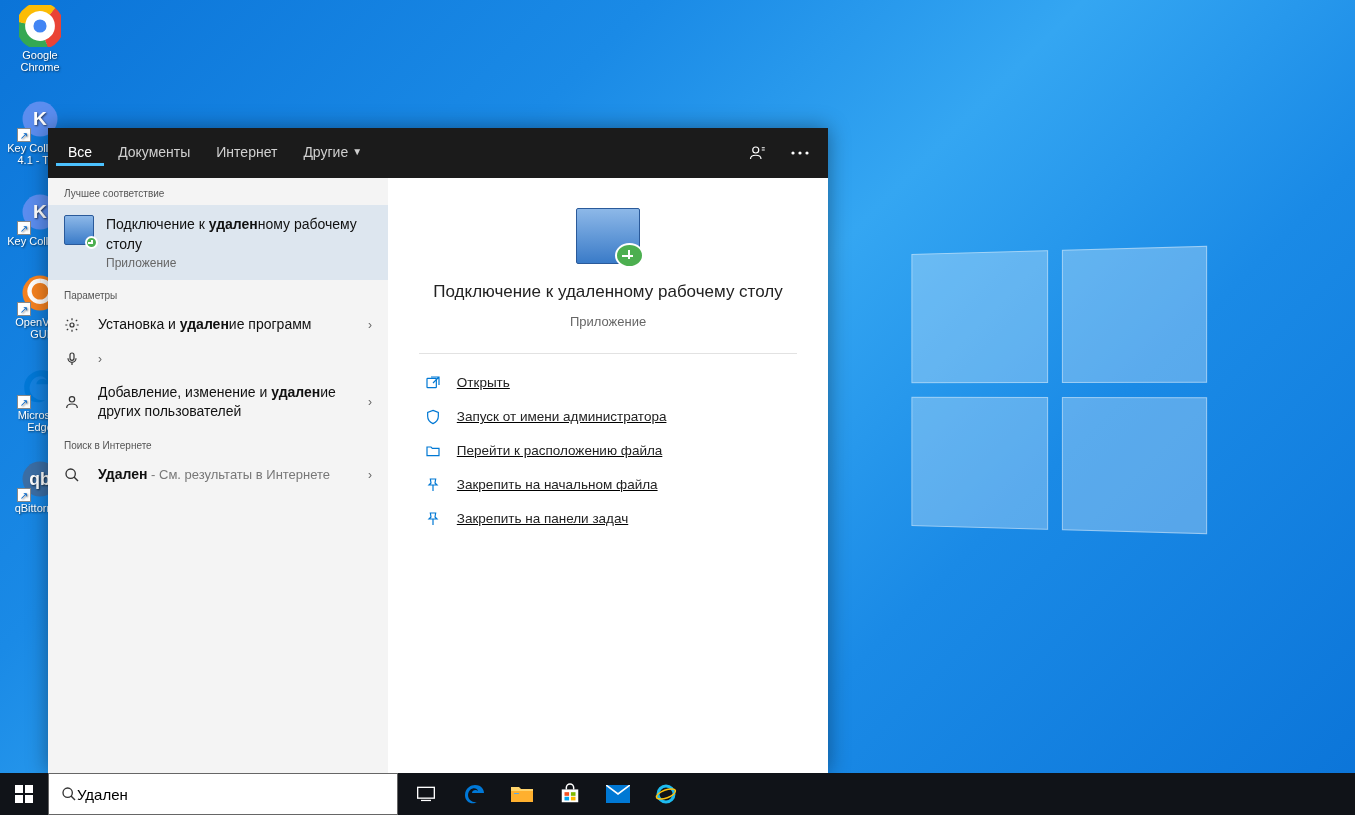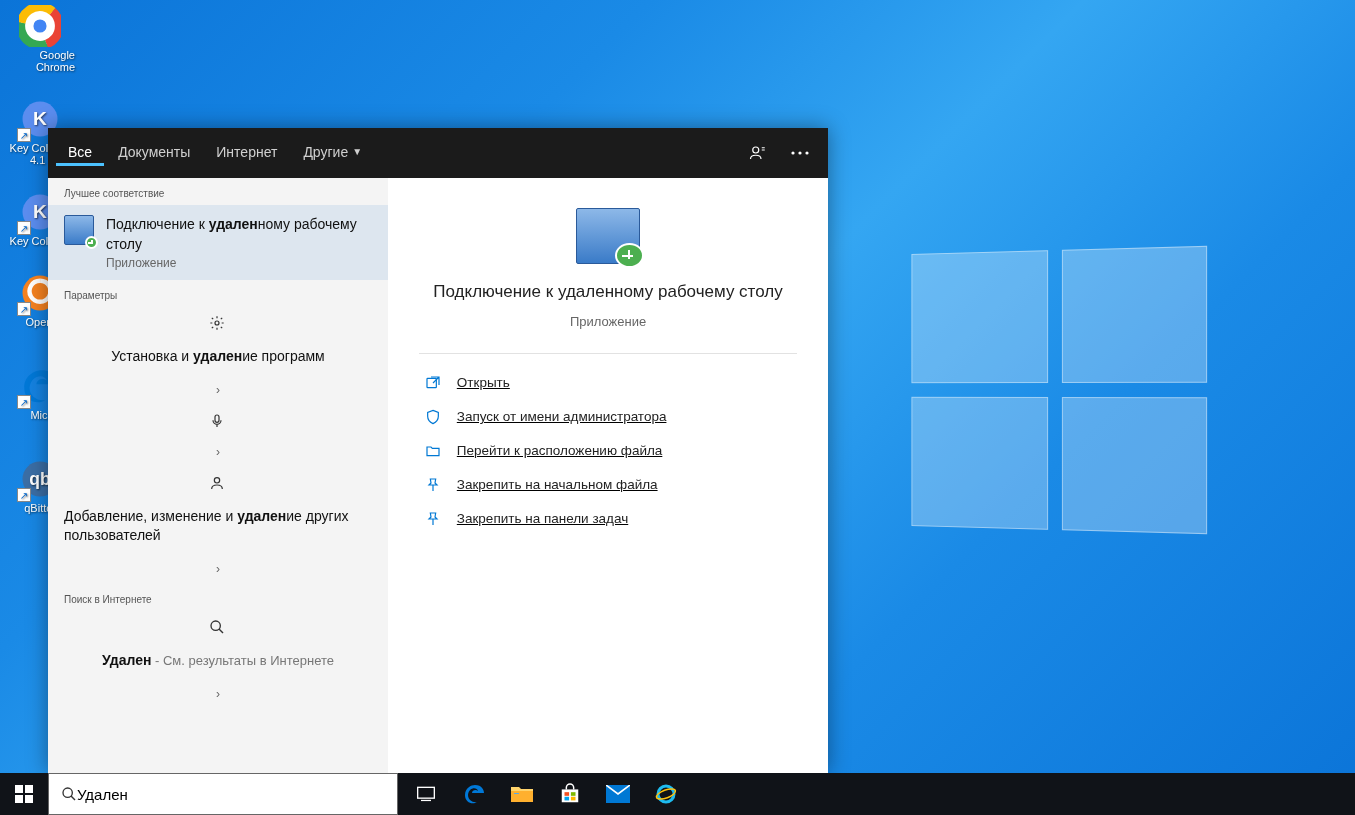--- a/index.html
+++ b/index.html
@@ -34,21 +34,21 @@
 .desktop-icons {
   position: absolute;
   top: 5px;
   left: 5px;
   display: flex;
   flex-direction: column;
   gap: 25px;
 }
 .desktop-icon {
   width: 70px;
-  text-align: right;
+  text-align: center;
   color: white;
   font-size: 11px;
   text-shadow: 1px 1px 2px rgba(0,0,0,0.6);
   cursor: pointer;
 }
 .desktop-icon .ic-box {
   width: 42px;
   height: 42px;
   margin: 0 auto 2px;
   position: relative;
@@ -191,21 +191,20 @@
 .best-match .bm-sub { font-size:12px; color:#666; margin-top:2px; }
 
 .result-item {
   display: flex;
   align-items: center;
   padding: 8px 16px;
   gap: 16px;
   cursor: pointer;
   font-size: 14px;
   color: #111;
-  flex-direction: column;
 }
 .result-item .ri-icon { width:18px; text-align:center; color:#333; flex-shrink:0; }
 .result-item .ri-text { flex:1; line-height:1.4; }
 .result-item .ri-chev { color:#666; font-size:12px; }
 .result-item .ri-sub { color:#777; font-size:13px;margin-top:44px; }
 
 .preview-icon {
   width: 64px; height: 56px; position:relative; margin-bottom:16px;
 }
 .preview-title {

